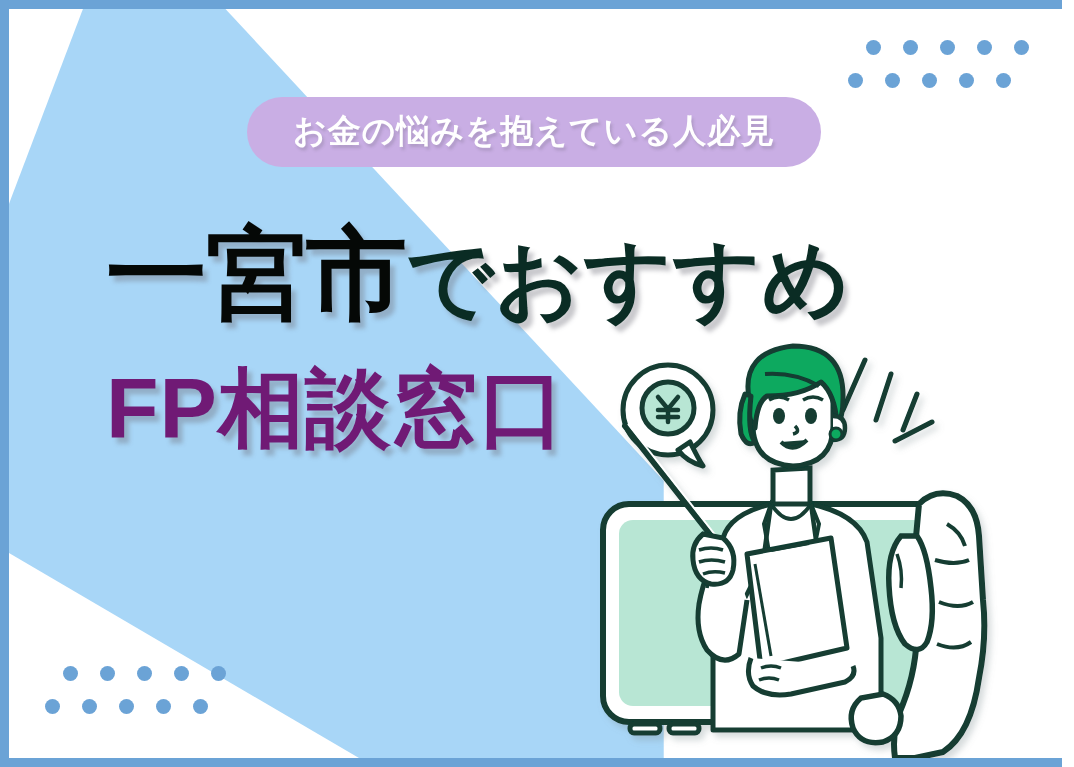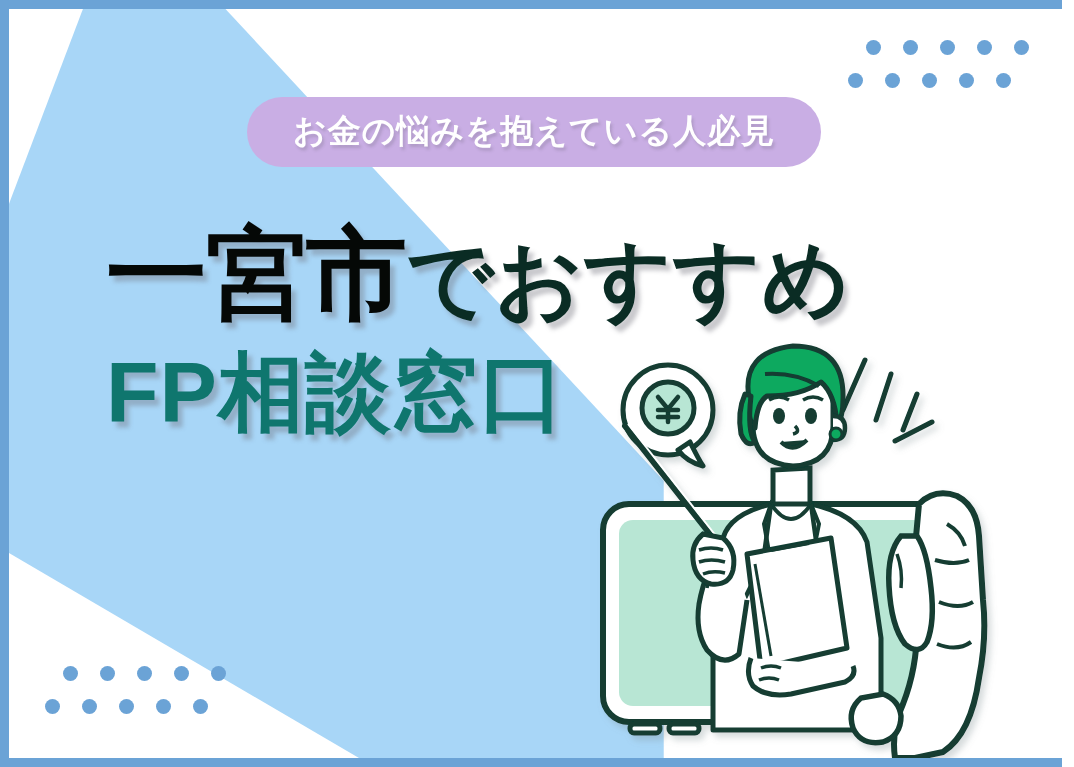--- a/index.html
+++ b/index.html
@@ -74,37 +74,37 @@
     text-shadow:2px 3px 3px rgba(80,80,90,.22);
   }
 
   
   .headline{
     position:absolute;
     left:97px;top:215px;
     line-height:1;
   }
   .hl-line{white-space:nowrap;}
-  .hl-1{margin-bottom:24px;}
+  .hl-1{margin-bottom:40px;}
   .hl-2{margin-bottom:40px;}
   .hl-3{}
   .city{
     font-size:101px;font-weight:bold;color:#050806;
     letter-spacing:-1px;
     text-shadow:5px 6px 4px rgba(110,110,120,.38);
     vertical-align:baseline;
   }
   .rest{
     font-size:86px;font-weight:bold;color:#0a2c24;
     letter-spacing:1px;
     text-shadow:5px 6px 4px rgba(110,110,120,.38);
     vertical-align:baseline;
   }
   .sub{
-    font-size:86px;font-weight:bold;color:#0f766e;
+    font-size:86px;font-weight:bold;color:#701a75;
     letter-spacing:1px;
     text-shadow:5px 6px 4px rgba(110,110,120,.38);
   }
 
   
   .illustration{
     position:absolute;
     right:0px;bottom:0px;
     width:470px;height:420px;
   }

